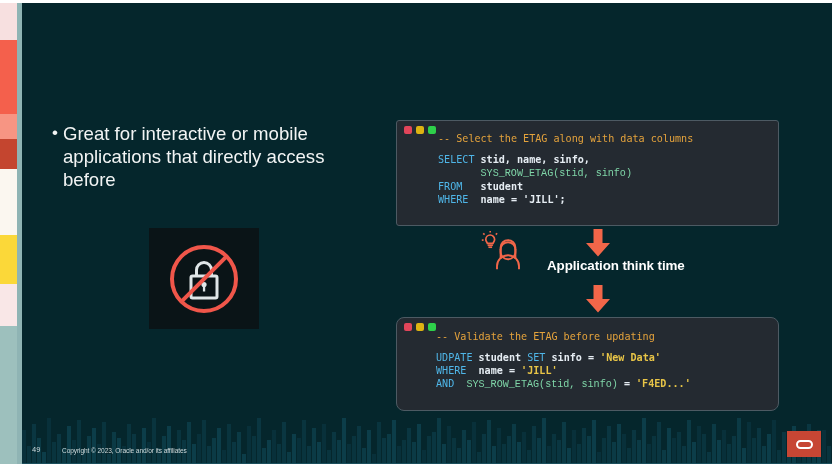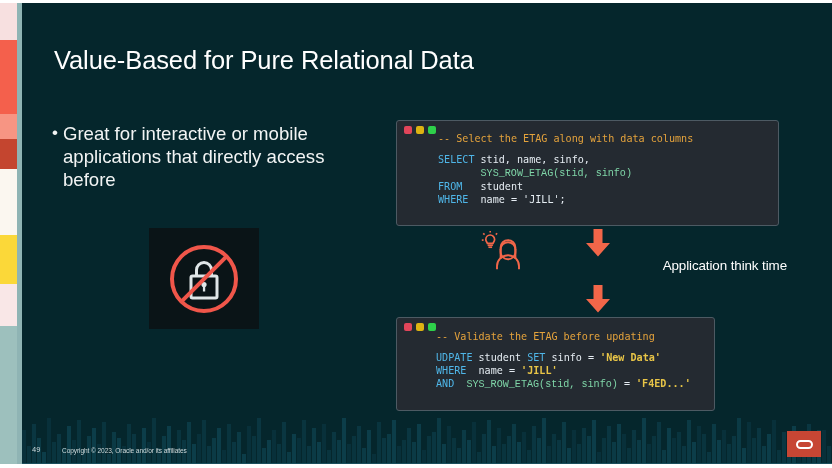--- a/index.html
+++ b/index.html
@@ -124,22 +124,23 @@
   }
   #code-window-1 {
     left: 396px;
     top: 120px;
     width: 383px;
     height: 106px;
   }
   #code-window-2 {
     left: 396px;
     top: 317px;
-    width: 319px;
+    width: 383px;
     height: 94px;
+    border-radius: 8px;
   }
   .dots {
     position: absolute;
     left: 7px;
     top: 5px;
     display: flex;
     gap: 4px;
   }
   .dot {
     width: 8px;
@@ -159,21 +160,21 @@
     font-size: 10.1px;
     line-height: 13px;
     white-space: pre;
   }
   #code-window-2 .code-body {
     left: 39px;
     top: 12px;
   }
   .c-comment { color: #e5a33c; }
   .c-kw      { color: #4fb6e8; }
-  .c-plain   { color: #e6edf3; font-weight: normal; text-align: center; }
+  .c-plain   { color: #e6edf3; font-weight: bold; text-align: center; }
   .c-func    { color: #7fd6a8; font-family: Liberation Mono, monospace; }
   .c-str     { color: #e8c547; font-weight: bold; }
   .code-gap  { display: block; height: 8px; }
 
   
   .think-icon {
     position: absolute;
     left: 481px;
     top: 230px;
   }
@@ -186,23 +187,22 @@
     position: absolute;
     left: 583px;
     top: 285px;
   }
   .think-label {
     position: absolute;
     left: 547px;
     top: 258px;
     width: 240px;
     font-size: 13.4px;
-    font-weight: normal;
+    font-weight: bold;
     color: #ffffff;
-    text-align: right;
     letter-spacing: -0.1px;
   }
 
   
   .footer-bars {
     position: absolute;
     left: 22px;
     bottom: 4px;
     width: 810px;
     height: 60px;
@@ -275,21 +275,20 @@
       <div class="band" style="top: 40px; height: 74px; background: rgb(244, 96, 76);"></div>
       <div class="band" style="top: 114px; height: 25px; background: rgb(247, 149, 131);"></div>
       <div class="band" style="top: 139px; height: 30px; background: rgb(196, 69, 47);"></div>
       <div class="band" style="top: 169px; height: 66px; background: rgb(251, 247, 240);"></div>
       <div class="band" style="top: 235px; height: 49px; background: rgb(251, 216, 57);"></div>
       <div class="band" style="top: 284px; height: 42px; background: rgb(249, 231, 231);"></div>
       <div class="band" style="top: 326px; height: 142px; background: rgb(157, 192, 189);"></div>
     </div>
   <div class="strip-edge"></div>
 
-  <div class="title">Value-Based for Pure Relational Data</div>
 
   <div class="bullet-block">
     <div class="bullet-row">
       <span class="bullet-dot">•</span>
       <span class="bullet-text">Great for interactive or mobile applications that directly access before</span>
     </div>
   </div>
 
   <div class="nolock-panel">
     <svg class="nolock-svg" width="84" height="84" viewBox="0 0 84 84">

